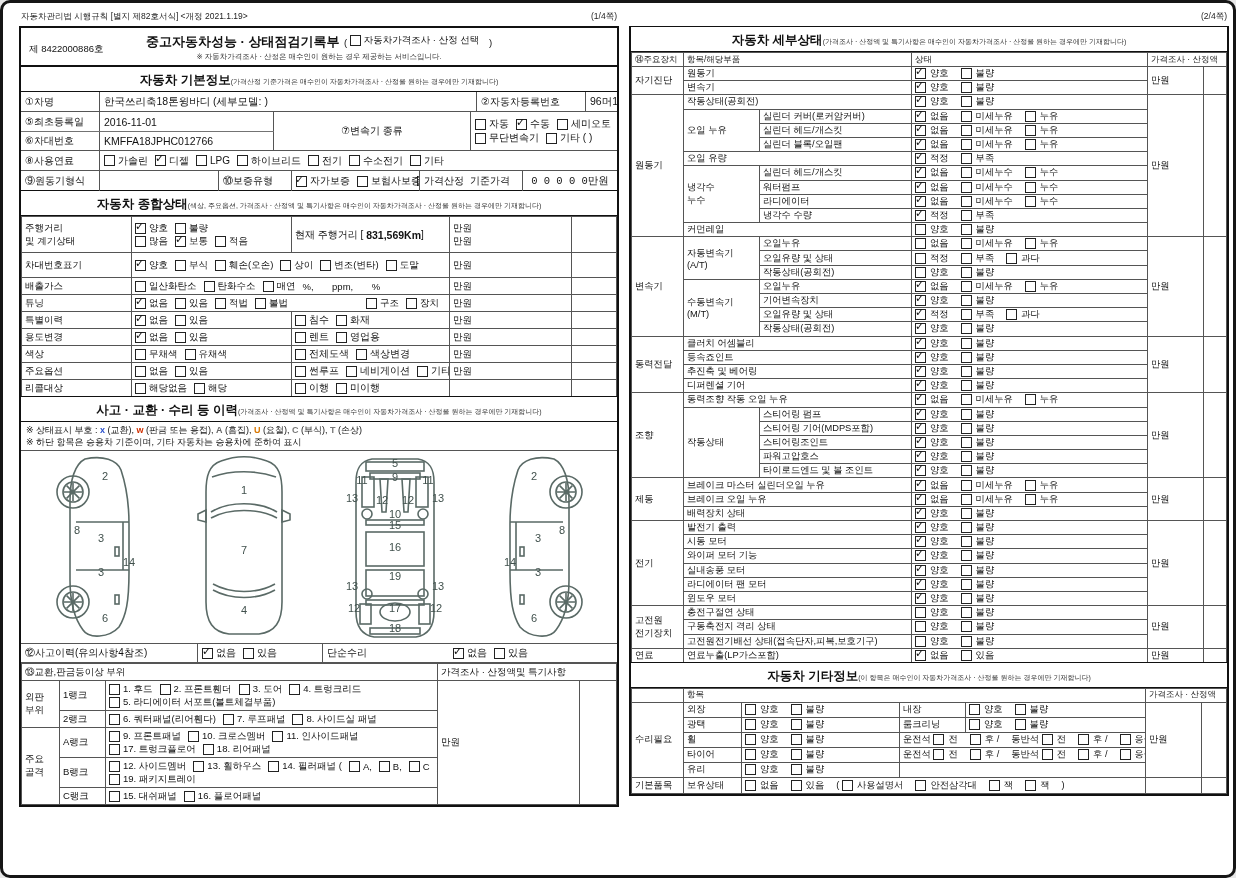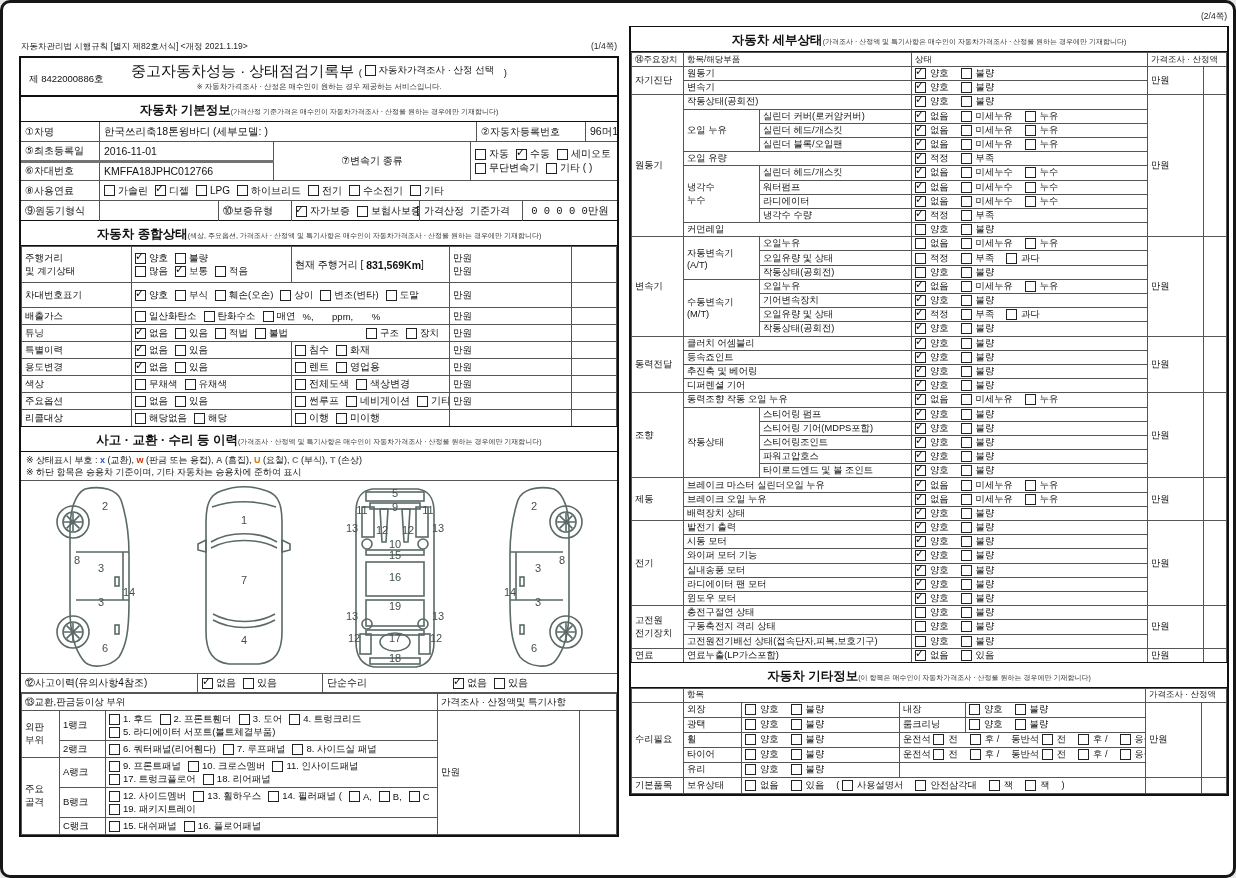--- a/index.html
+++ b/index.html
@@ -1,24 +1,24 @@
 <!DOCTYPE html>
 <html><head>
 <meta charset="utf-8">
 <style>
   html,body{margin:0;padding:0;background:#e8e8e8;}
   body{font-family:"Liberation Sans","DejaVu Sans",sans-serif;color:#111;}
   .canvas{position:relative;width:1236px;height:878px;background:#fff;border:3px solid #161616;border-radius:10px;box-sizing:border-box;overflow:hidden;}
   .page{position:absolute;top:6px;width:600px;}
-  #page1{left:16px;margin-top:30px;} #page2{left:626px;}
+  #page1{left:16px;} #page2{left:626px;}
   .topline{display:flex;justify-content:space-between;font-size:8.5px;color:#222;padding:2px 2px 3px 2px;}
   .box{border:2px solid #111;background:#fff;}
   .titleblock{position:relative;border-bottom:2px solid #111;text-align:center;padding:4px 4px 3px 4px;}
   .docno{position:absolute;left:8px;top:15px;font-size:9.5px;}
-  .maintitle{font-size:15px;font-weight:normal;}
+  .maintitle{font-size:13px;font-weight:bold;}
   .topt{font-size:9.5px;}
   .subtitle{font-size:7.5px;color:#333;margin-top:1px;}
   .secbar{border-bottom:1.5px solid #111;border-top:1.5px solid #111;margin-top:-1px;text-align:center;padding:3px 0 2px 0;background:#fff;}
   .sectitle{font-weight:bold;font-size:12.5px;}
   .secnote{font-size:7px;color:#333;}
   
   .frow{display:flex;border-bottom:1px solid #555;align-items:stretch;}
   .frow:last-child{border-bottom:none;font-family:Liberation Mono, monospace;}
   .fc{border-right:1px solid #555;display:flex;align-items:center;padding:0 4px;font-size:10px;white-space:nowrap;overflow:hidden;}
   .fc.last{border-right:none;}
@@ -79,21 +79,21 @@
       </div>
       <div id="basic-table">
   <div class="frow" style="height:19px">
     <div class="fc" style="width:70px">①차명</div>
     <div class="fc val" style="width:368px">한국쓰리축18톤윙바디 (세부모델: )</div>
     <div class="fc" style="width:100px">②자동차등록번호</div>
     <div class="fc val last" style="flex:1">96머1540</div>
   </div>
   <div class="frow" style="height:38px">
     <div style="width:253px;flex:none;display:flex;flex-direction:column">
-      <div style="display:flex;border-bottom:3px solid #737373;height:19px">
+      <div style="display:flex;border-bottom:1px solid #737373;height:19px">
         <div class="fc" style="width:70px">⑤최초등록일</div>
         <div class="fc val" style="flex:1">2016-11-01</div>
       </div>
       <div style="display:flex;height:18px">
         <div class="fc" style="width:70px">⑥차대번호</div>
         <div class="fc val" style="flex:1">KMFFA18JPHC012766</div>
       </div>
     </div>
     <div class="fc center" style="width:188px">⑦변속기 종류</div>
     <div class="fc col last" style="flex:1">

